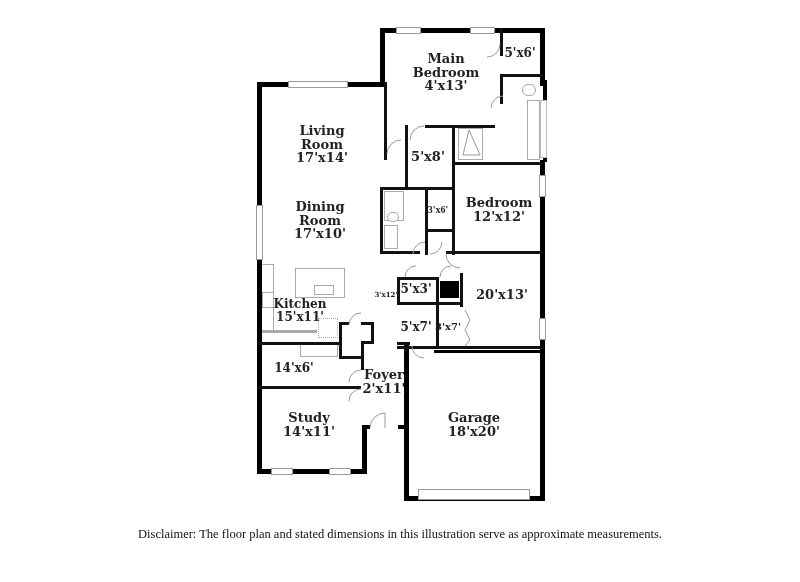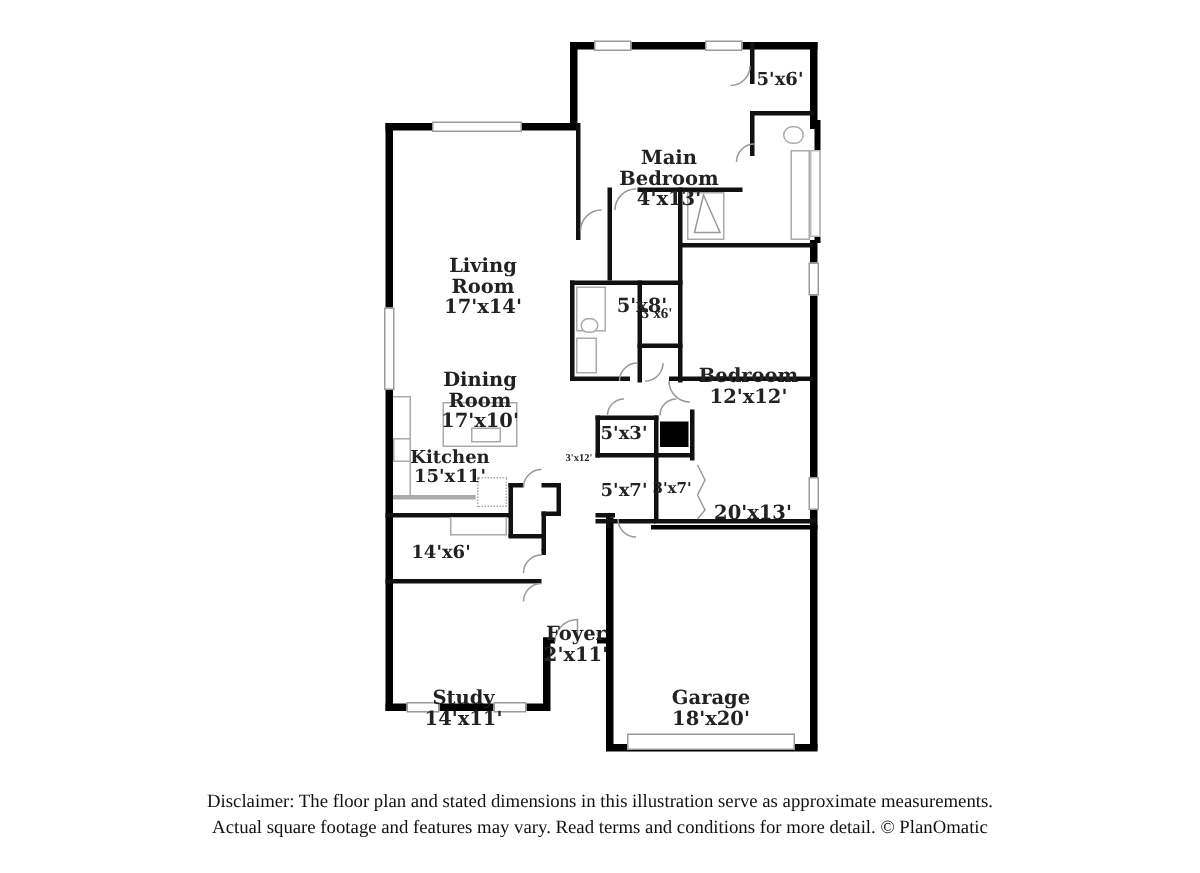--- a/index.html
+++ b/index.html
@@ -2,21 +2,21 @@
 <html><head>
 <meta charset="utf-8">
 <style>
   html, body { margin: 0; padding: 0; background: #ffffff; }
   body { width: 800px; height: 582px; position: relative; overflow: hidden; font-family: "DejaVu Serif", "Liberation Serif", serif; }
   .plan { position: absolute; left: 0; top: 0; width: 800px; height: 582px; }
   .wall { position: absolute; background: #000; }
   .twall { position: absolute; background: #111; }
   .window { position: absolute; background: #fff; border: 1px solid #9a9a9a; box-sizing: border-box; }
   .label { position: absolute; text-align: center; font-weight: bold; color: #222; line-height: 1.05; transform: translate(-50%, -50%); white-space: nowrap; }
-  .label.big { font-size: 13px; margin-top: 48px; }
+  .label.big { font-size: 13px; }
   .label.med { font-size: 12px; }
   .label.small { font-size: 10px; }
   .label.tiny { font-size: 7px; }
   .fixture { position: absolute; border: 1px solid #aaa; box-sizing: border-box; background: #fff; }
   .disclaimer { position: absolute; left: 0; width: 800px; top: 526px; text-align: center; font-family: "Liberation Serif", "DejaVu Serif", serif; font-size: 12.5px; color: #111; line-height: 17px; }
   svg.doors { position: absolute; left: 0; top: 0; }
 </style>
 </head>
 <body>
 
@@ -163,21 +163,21 @@
     <div>Bedroom</div>
     <div>12'x12'</div>
   </div>
   <div class="label small" style="left:438px;top:210px;font-family:Liberation Serif, serif;">
     <div>3'x6'</div>
   </div>
   <div class="label med" style="left:300px;top:311px;">
     <div>Kitchen</div>
     <div>15'x11'</div>
   </div>
-  <div class="label tiny" style="left:386px;top:306px;font-family:Liberation Serif, serif;">
+  <div class="label tiny" style="left:386px;top:295px;">
     <div>3'x12'</div>
   </div>
   <div class="label med" style="left:416px;top:289px;">
     <div>5'x3'</div>
   </div>
   <div class="label big" style="left:502px;top:295px;">
     <div>20'x13'</div>
   </div>
   <div class="label med" style="left:416px;top:327px;">
     <div>5'x7'</div>
@@ -197,14 +197,13 @@
     <div>14'x11'</div>
   </div>
   <div class="label big" style="left:474px;top:425px;">
     <div>Garage</div>
     <div>18'x20'</div>
   </div>
 </div>
 
 <div class="disclaimer">
   <div>Disclaimer: The floor plan and stated dimensions in this illustration serve as approximate measurements.</div>
-  <div>Actual square footage and features may vary. Read terms and conditions for more detail. © PlanOmatic</div>
 </div>
 
 </body></html>

